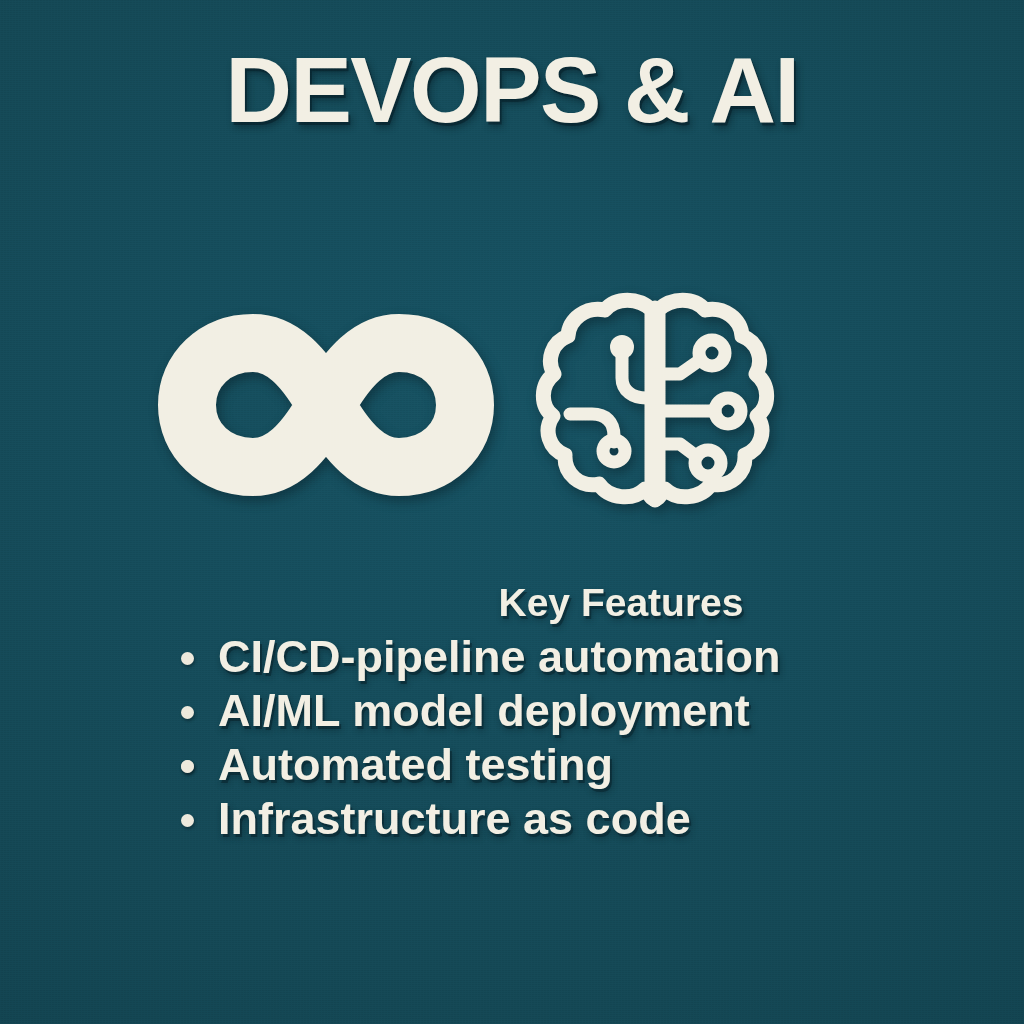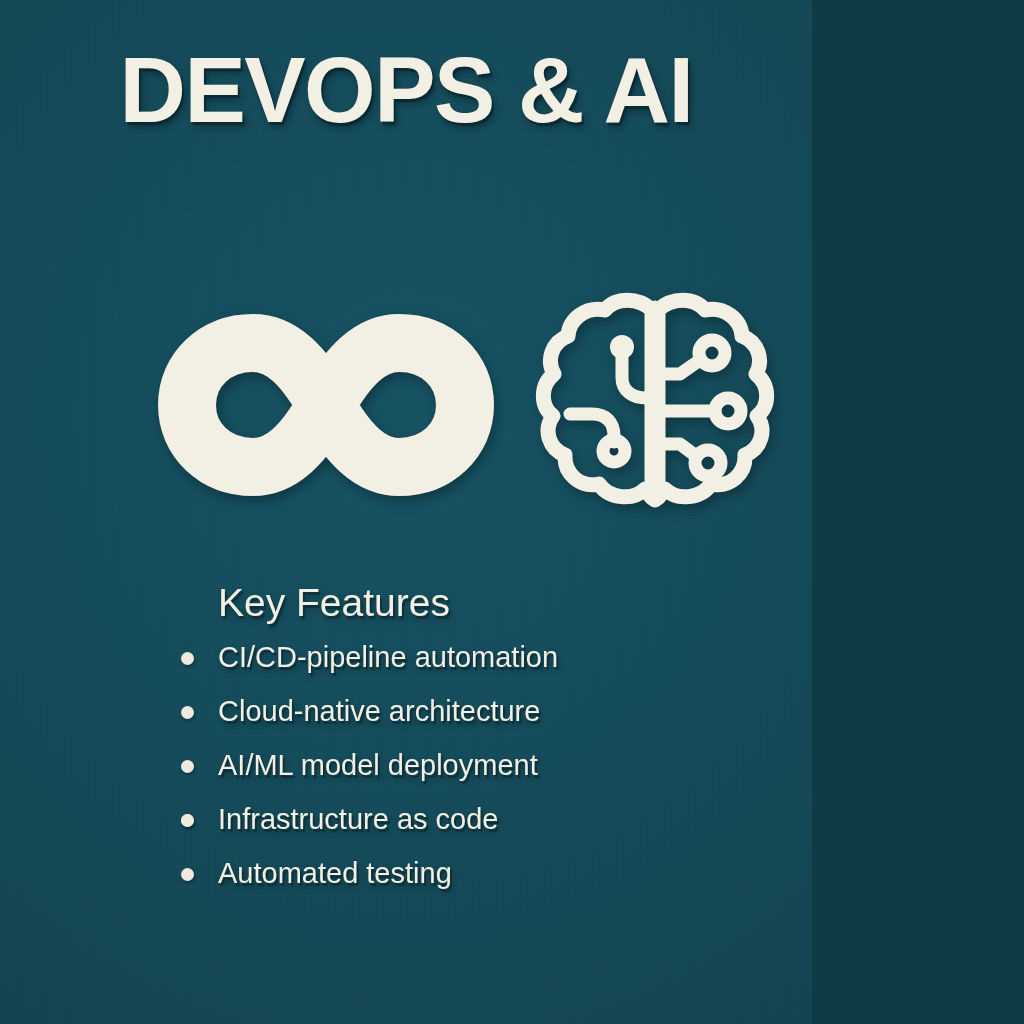--- a/index.html
+++ b/index.html
@@ -3,21 +3,21 @@
 <meta charset="utf-8">
 <style>
   html, body {
     margin: 0;
     padding: 0;
     background: #0f3b45;
   }
 
   #poster {
     position: relative;
-    width: 812px;
+    width: 1024px;
     height: 1024px;
     overflow: hidden;
     background: #144653;
     background-image:
       radial-gradient(ellipse 120% 100% at 50% 40%, #165060 0%, #144653 55%, #103b47 100%);
     font-family: "Liberation Sans", sans-serif;
     -webkit-font-smoothing: antialiased;
   }
 
   
@@ -88,40 +88,42 @@
   #features {
     position: absolute;
     left: 0;
     right: 0;
     top: 576px;
   }
 
   #features-heading {
     color: #F2EFE3;
     font-size: 39px;
-    font-weight: normal;
+    font-weight: bold;
     line-height: 54px;
     margin: 0 0 0 218px;
     text-shadow: 2px 3px 0 rgba(6,30,38,.5), 2px 4px 6px rgba(4,22,29,.4);
+    text-align: center;
   }
 
   #features-list {
     list-style: none;
     margin: 0;
     padding: 0;
   }
 
   .feature-item {
     position: relative;
     color: #F2EFE3;
-    font-size: 29px;
+    font-size: 45px;
     line-height: 54px;
     padding-left: 218px;
     text-shadow: 2px 3px 0 rgba(6,30,38,.5), 2px 4px 6px rgba(4,22,29,.4);
     white-space: nowrap;
+    font-weight: bold;
   }
 
   .feature-bullet {
     position: absolute;
     left: 181px;
     top: 22px;
     width: 13px;
     height: 13px;
     border-radius: 50%;
     background: #EDE9DC;
@@ -191,22 +193,21 @@
 
       <path class="ic-stroke" stroke-width="13" d="M127 158 L150 158 L166 170"></path>
       <circle class="ic-stroke" stroke-width="13" cx="178" cy="177" r="13"></circle>
     </svg>
   </div>
 
   <div id="features">
     <div id="features-heading">Key Features</div>
     <ul id="features-list">
         <li class="feature-item"><span class="feature-bullet"></span><span>CI/CD-pipeline automation</span></li>
-        <li class="feature-item"><span class="feature-bullet"></span><span>Cloud-native architecture</span></li>
         <li class="feature-item"><span class="feature-bullet"></span><span>AI/ML model deployment</span></li>
         <li class="feature-item"><span class="feature-bullet"></span></li>
+        <li class="feature-item"><span class="feature-bullet"></span><span>Automated testing</span></li>
         <li class="feature-item"><span class="feature-bullet"></span><span>Infrastructure as code</span></li>
-        <li class="feature-item"><span class="feature-bullet"></span><span>Automated testing</span></li>
       </ul>
   </div>
 
   <div id="grain"></div>
 </div>
 
 </body></html>

